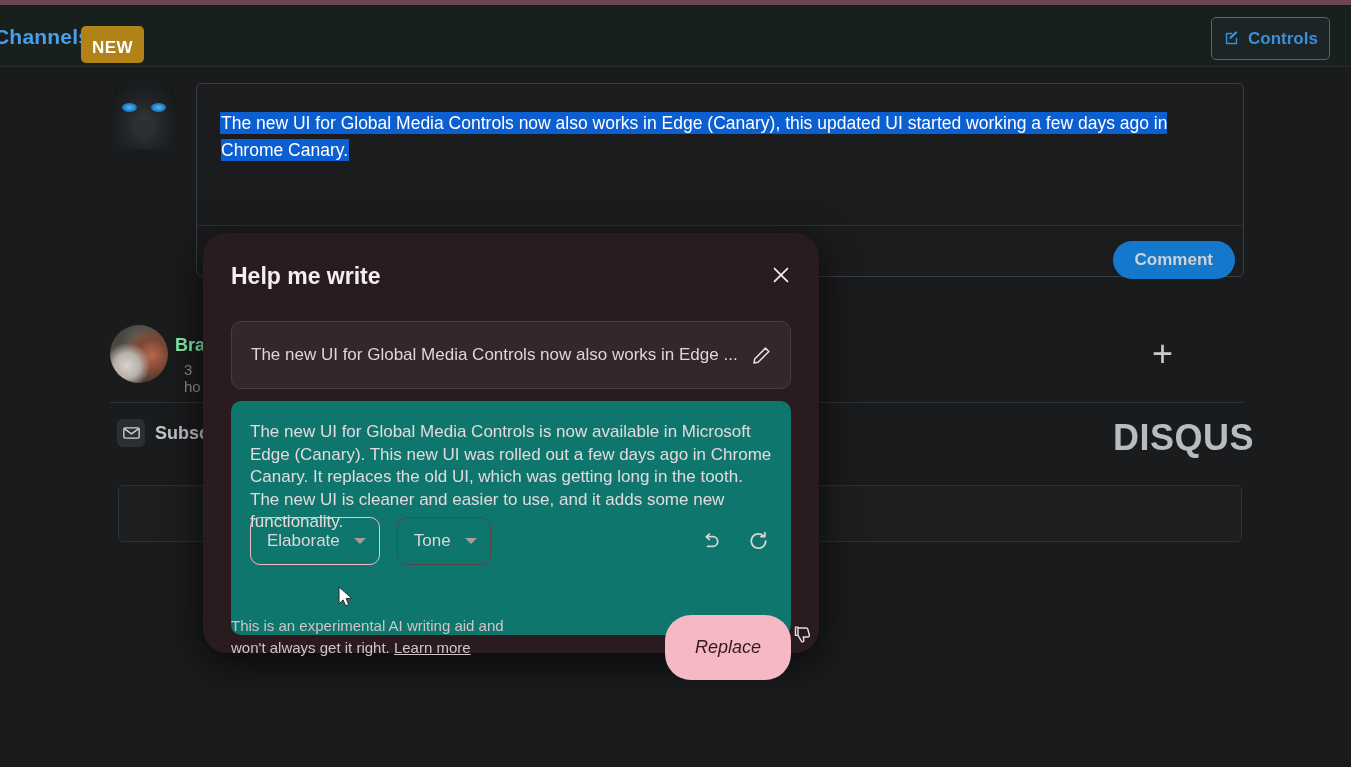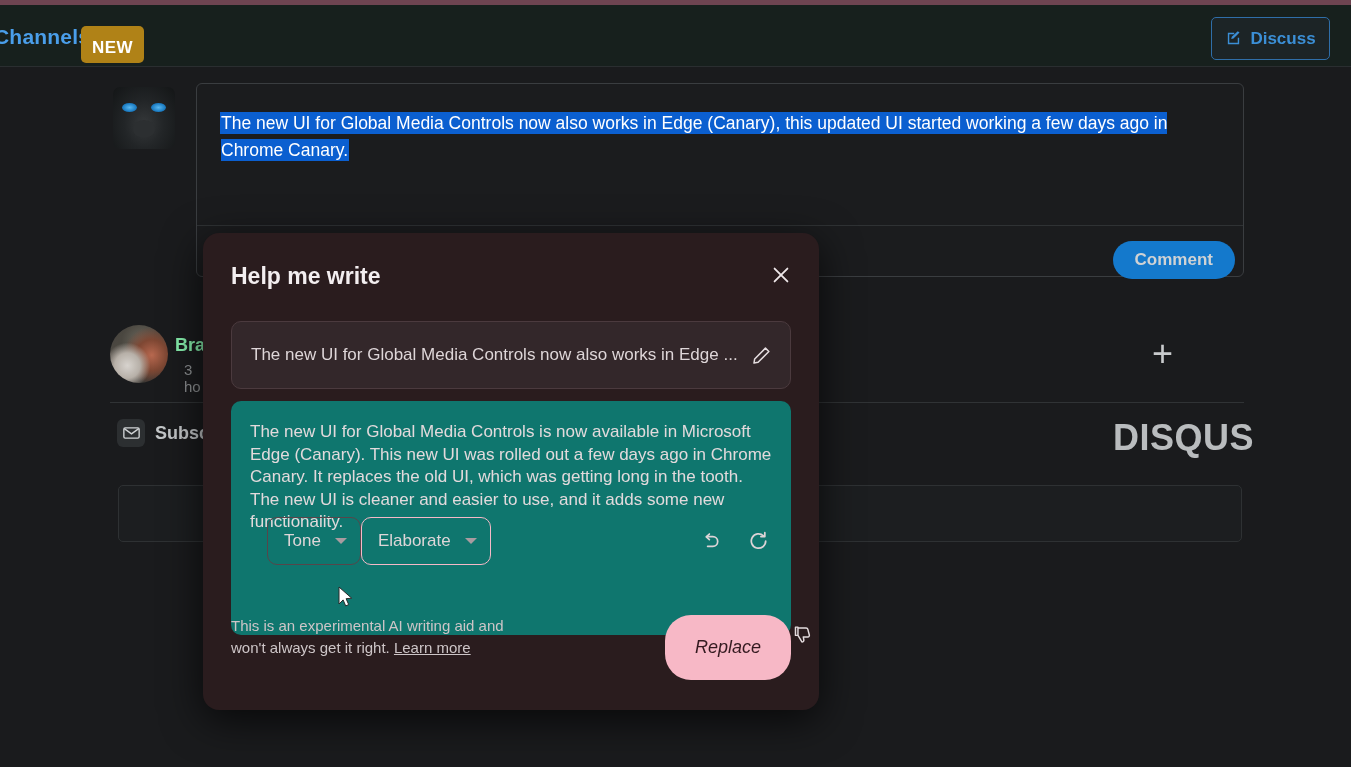--- a/index.html
+++ b/index.html
@@ -142,23 +142,23 @@
   
   .reply-box {
     position: absolute; left: 118px; top: 485px;
     width: 1124px; height: 57px;
     background: #1c1e20; border: 1px solid #2e3133; border-radius: 5px;
   }
 
   
   .hmw {
     position: absolute; left: 203px; top: 233px;
-    width: 616px; height: 477px;
+    width: 616px; height: 420px;
     background: #2a1c1e;
-    border-radius: 16px;
+    border-radius: 24px;
     box-shadow: 0 10px 40px rgba(0,0,0,.7);
   }
   .hmw-title {
     position: absolute; left: 28px; top: 30px;
     color: #f3eef0; font-size: 23px; font-weight: bold;
   }
   .hmw-close {
     position: absolute; right: 24px; top: 28px;
     width: 28px; height: 28px; cursor: pointer;
     display: flex; align-items: center; justify-content: center;
@@ -233,21 +233,21 @@
   <div class="topbar">
     <div class="channels-link">Channels</div>
     <div class="new-badge">NEW</div>
     <div class="discuss-btn">
       <span>
         <svg width="17" height="17" viewBox="0 0 24 24" fill="none" stroke="#3b8fd6" stroke-width="2">
           <path d="M4 4h9v2H6v12h12v-7h2v9H4z" fill="#3b8fd6" stroke="none"></path>
           <path d="M14.5 3.5l6 6M20.5 3.5l-8.5 8.5-3.2.8.8-3.2L18 1.6z" fill="#3b8fd6" stroke="none"></path>
         </svg>
       </span>
-      <span>Discuss</span>
+      <span>Controls</span>
     </div>
   </div>
 
   <div class="avatar-cat">
     <div class="eye l"></div>
     <div class="eye r"></div>
     <div class="snout"></div>
   </div>
 
   <div class="comment-card">
@@ -294,26 +294,26 @@
         <svg width="21" height="21" viewBox="0 0 24 24" fill="none" stroke="#e6dee0" stroke-width="1.7" stroke-linecap="round" stroke-linejoin="round">
           <path d="M16.5 3.6l3.9 3.9L8.1 19.8 3.4 20.6l.8-4.7z"></path>
         </svg>
       </span>
     </div>
 
     <div class="hmw-result">
       <div class="hmw-result-text">The new UI for Global Media Controls is now available in Microsoft Edge (Canary). This new UI was rolled out a few days ago in Chrome Canary. It replaces the old UI, which was getting long in the tooth. The new UI is cleaner and easier to use, and it adds some new functionality.</div>
 
       <div class="hmw-controls">
+        <div class="chip active">
+          <span>Elaborate</span>
+          <span class="caret"></span>
+        </div>
         <div class="chip plain">
           <span>Tone</span>
-          <span class="caret"></span>
-        </div>
-        <div class="chip active">
-          <span>Elaborate</span>
           <span class="caret"></span>
         </div>
         <div class="hmw-actions">
           <span class="icon-btn">
             <svg width="23" height="23" viewBox="0 0 24 24" fill="none" stroke="#ddd4d7" stroke-width="1.8" stroke-linecap="round" stroke-linejoin="round">
               <path d="M8 7H14.5A5 5 0 0 1 14.5 17H9"></path>
               <path d="M10.8 4.2L7.6 7.1l3.2 2.9"></path>
             </svg>
           </span>
           <span class="icon-btn">

